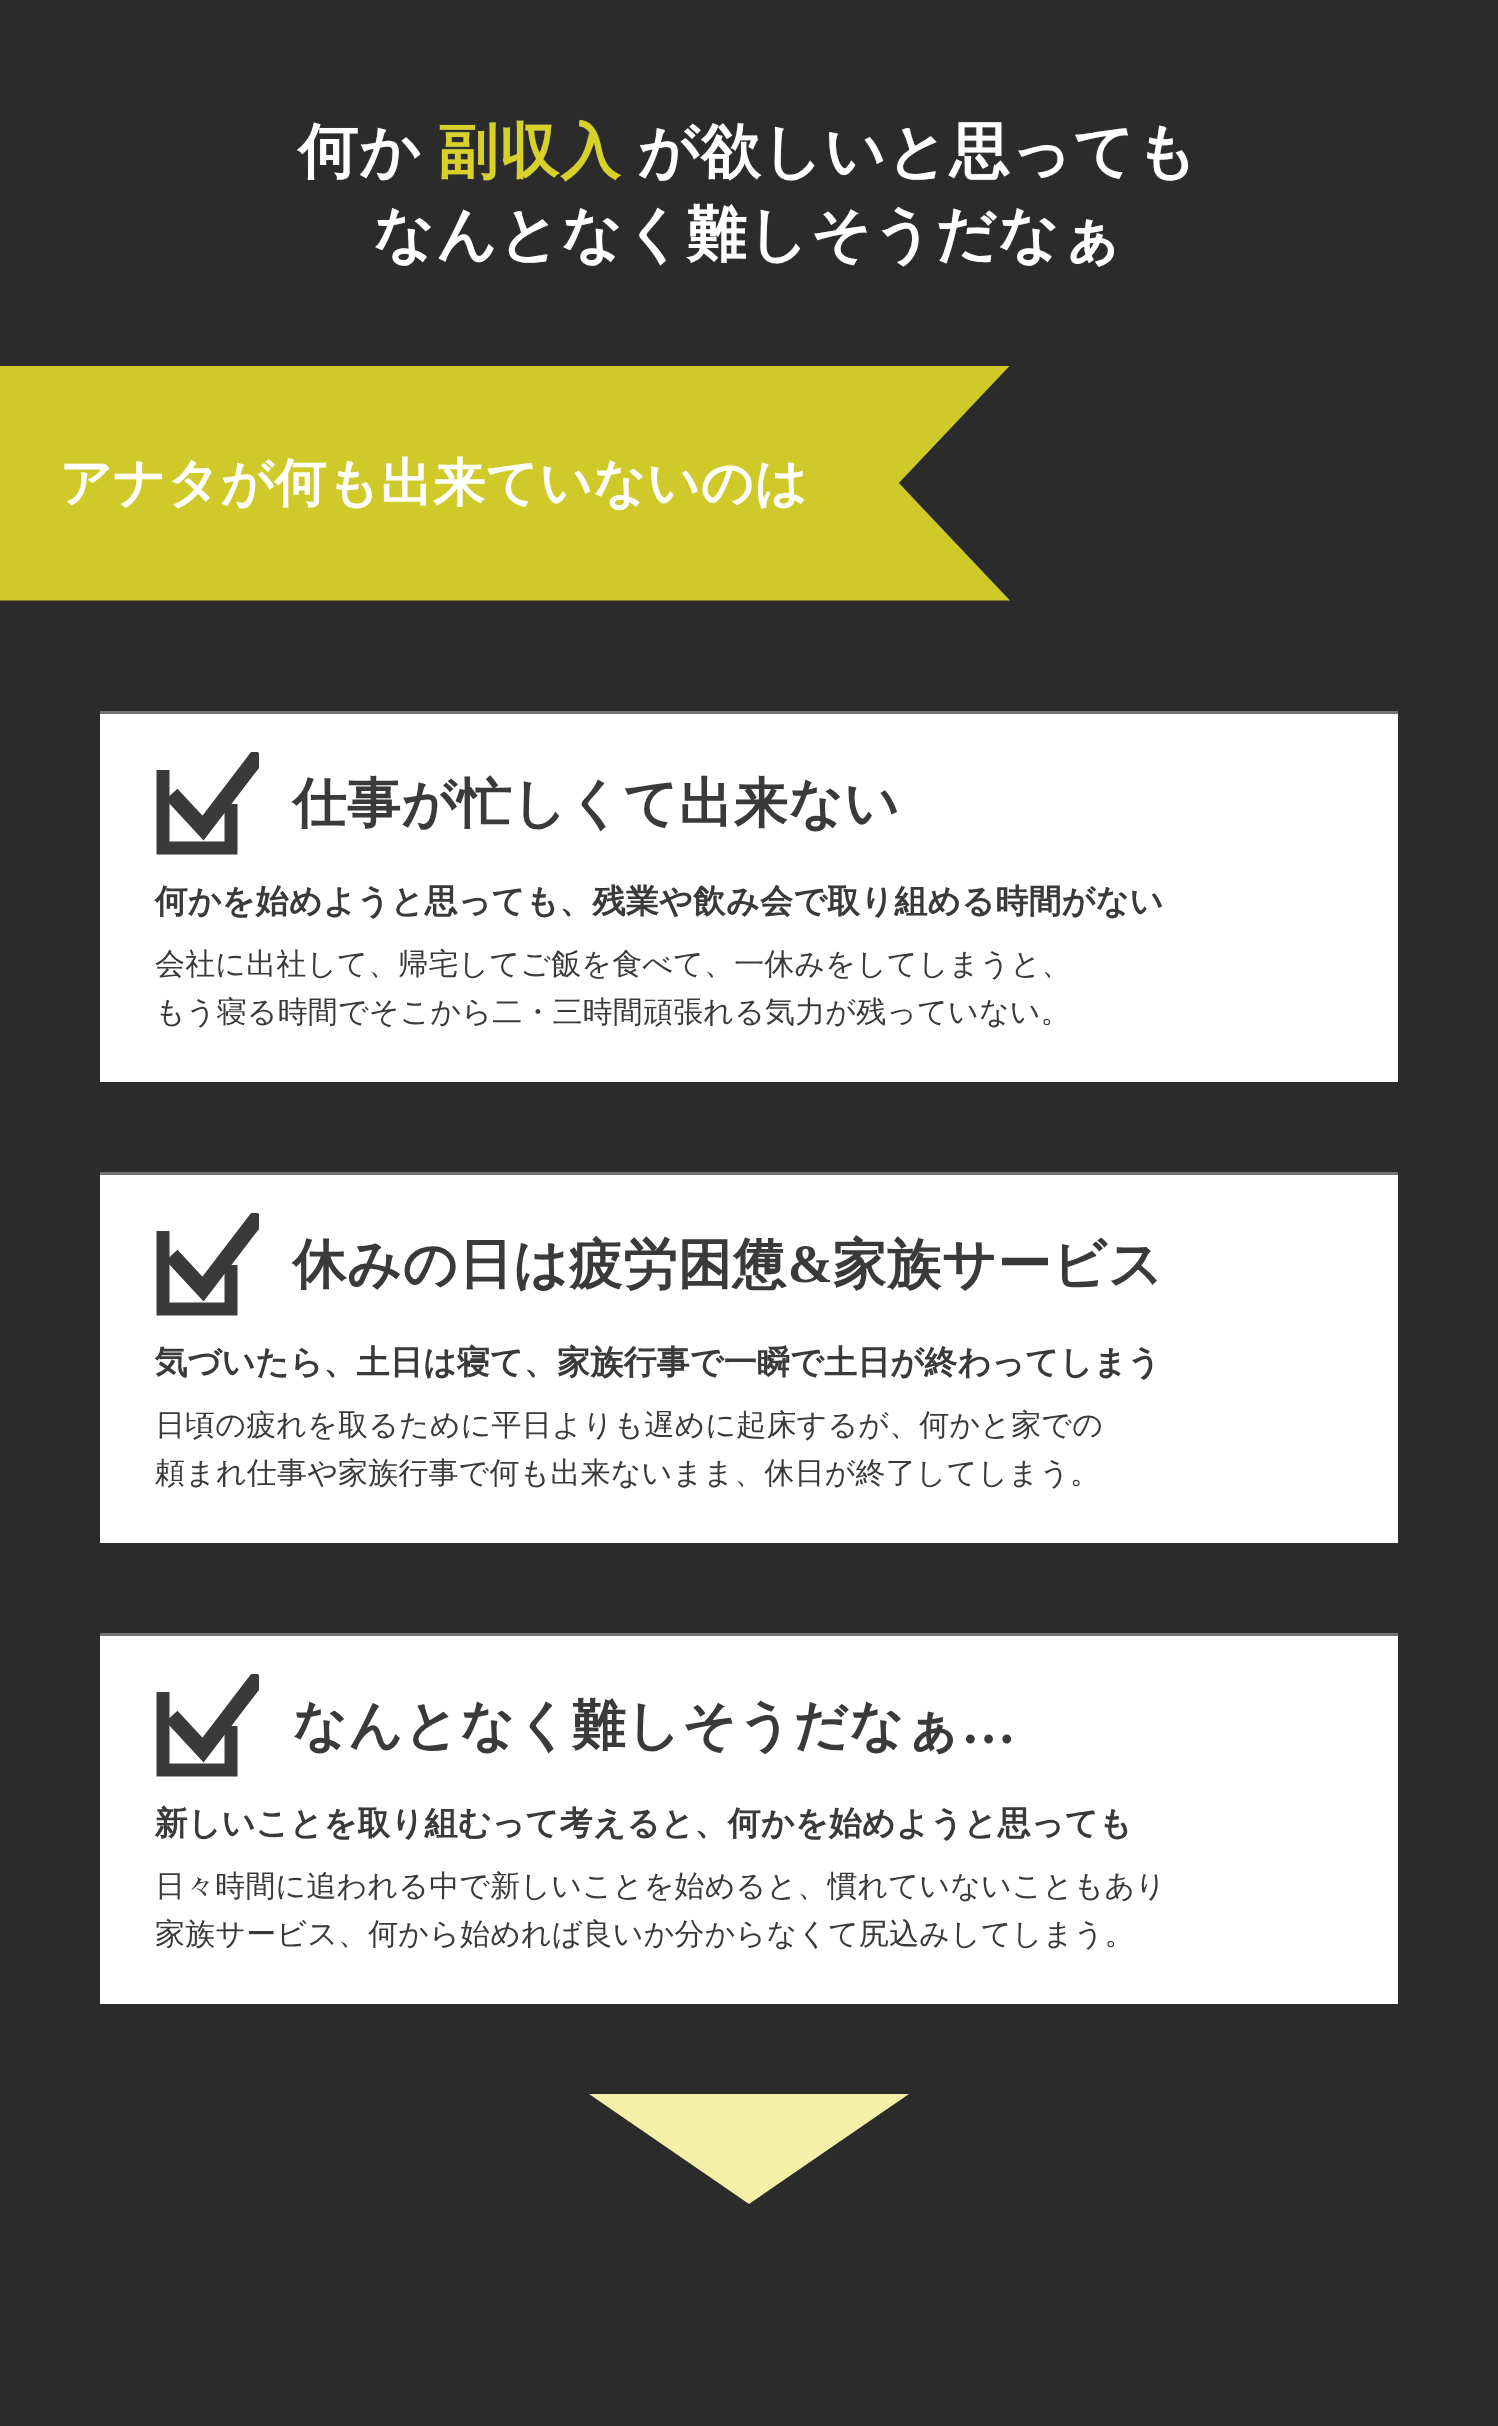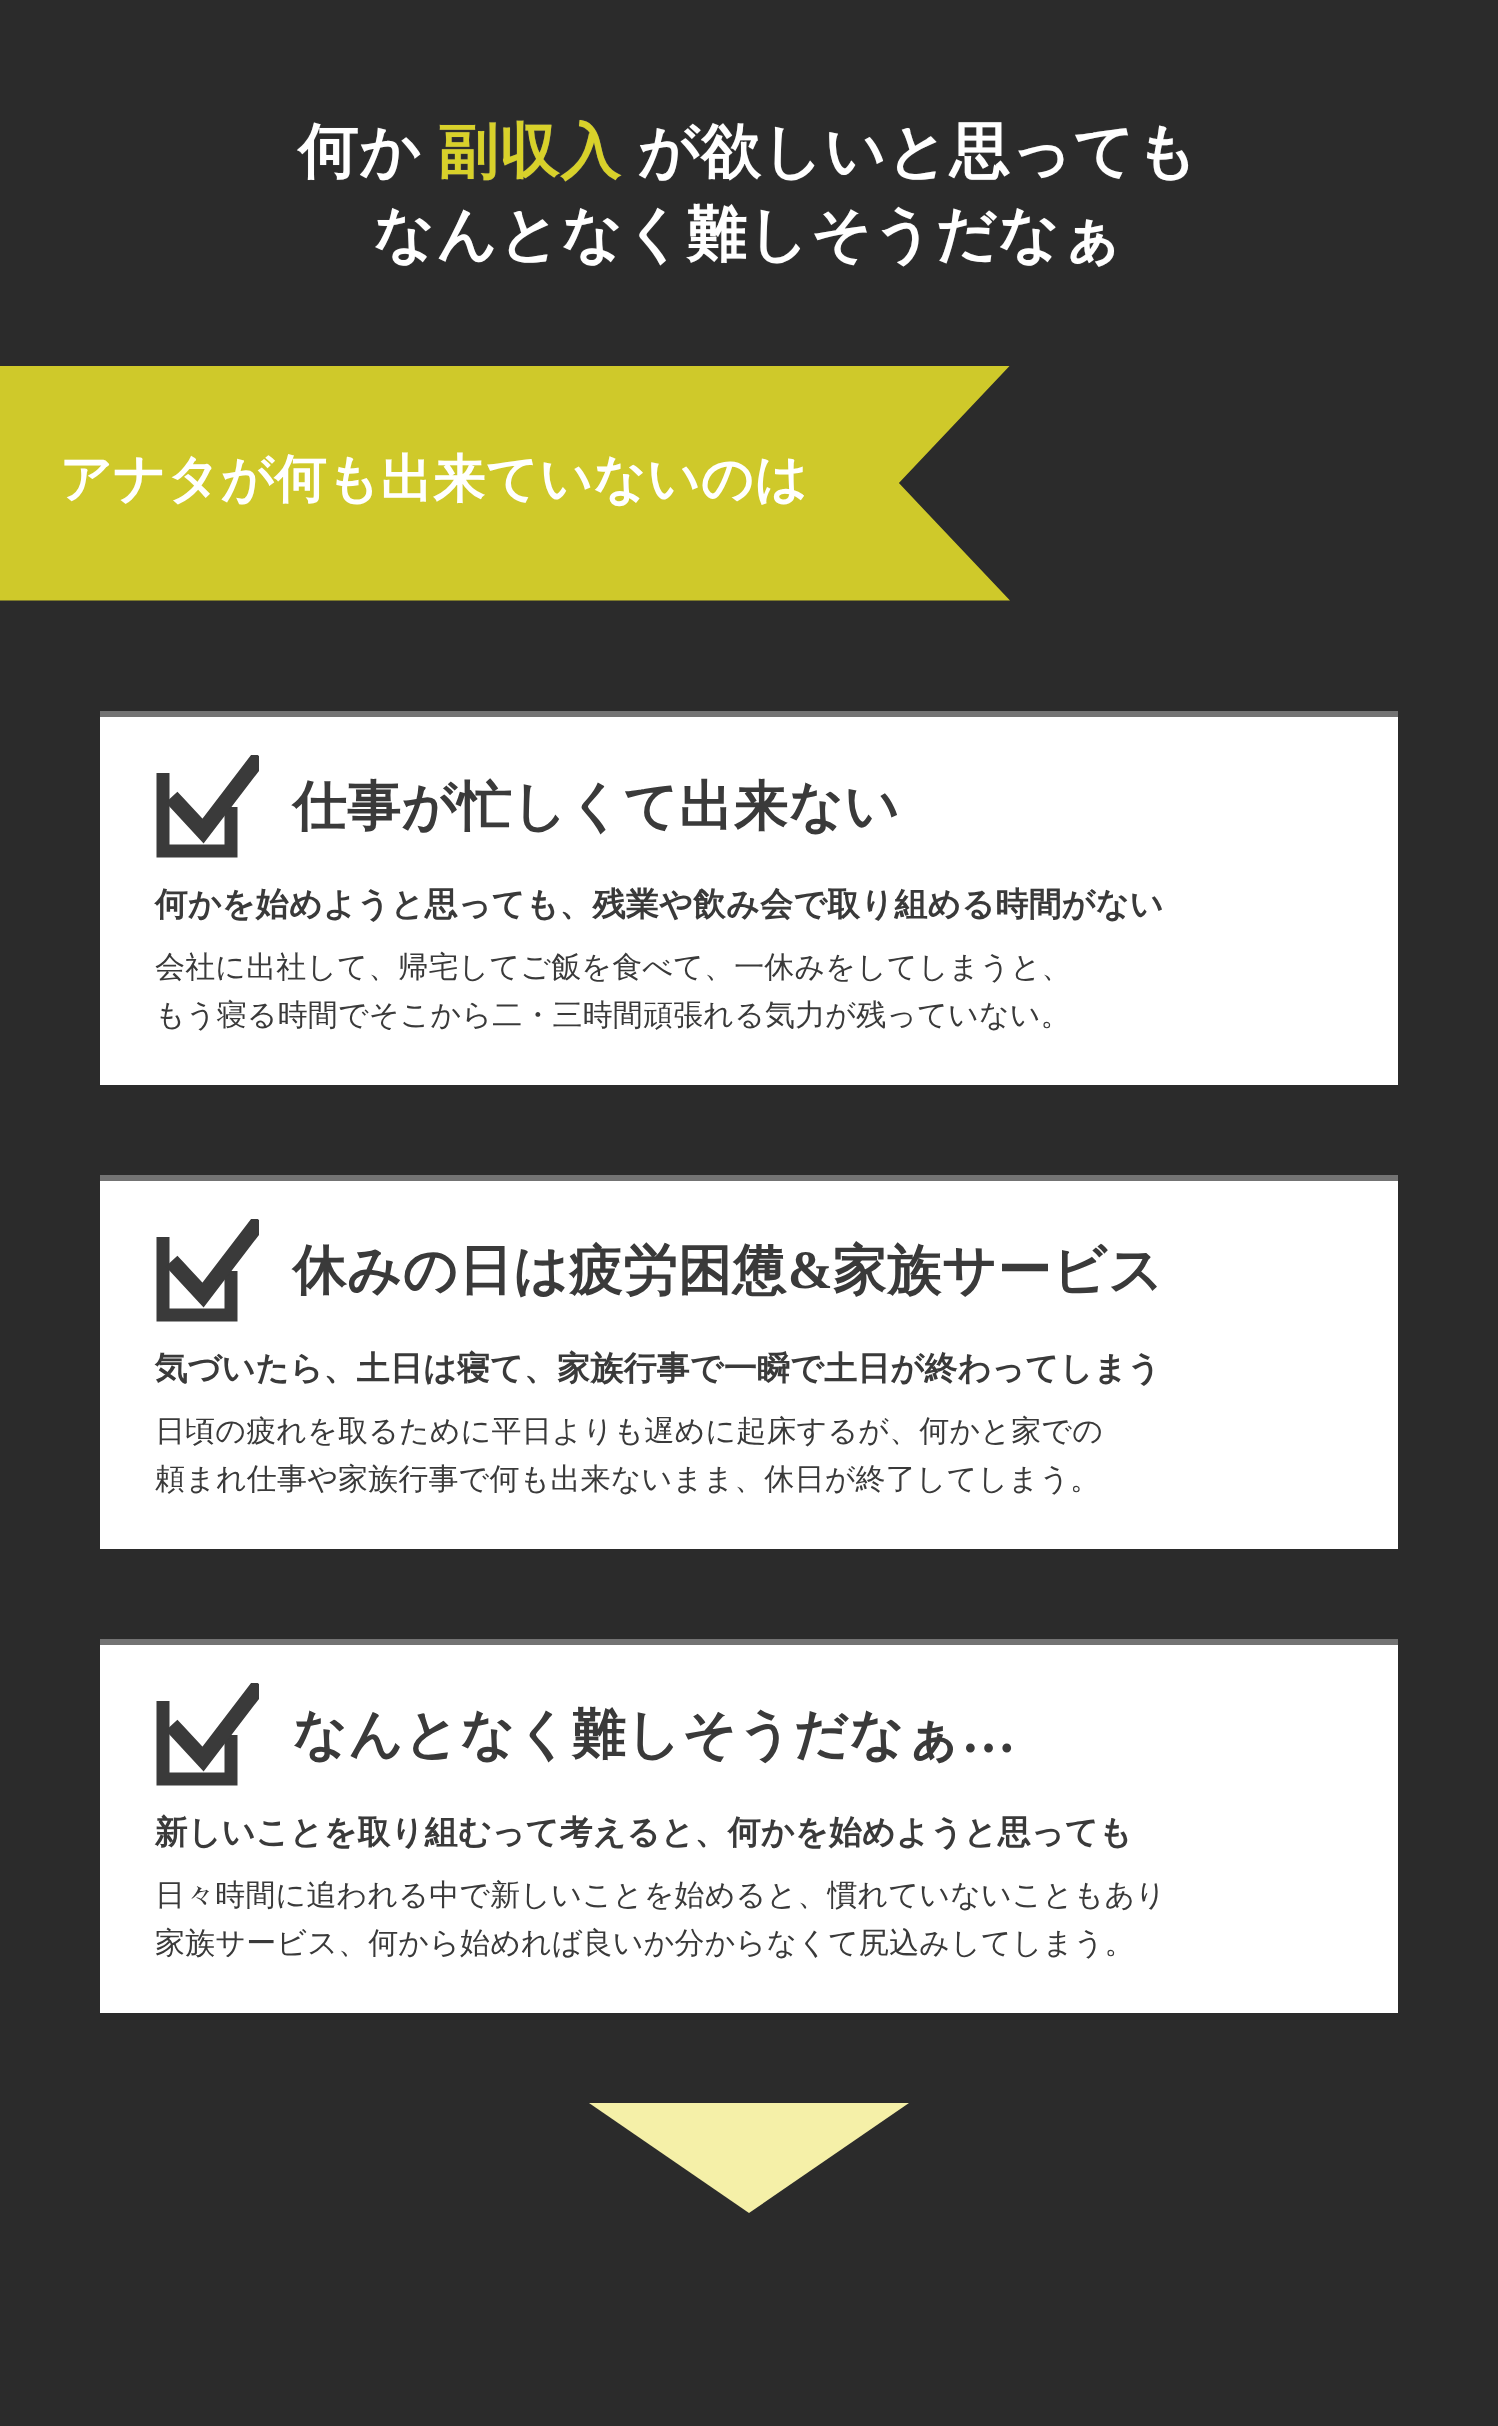--- a/index.html
+++ b/index.html
@@ -51,38 +51,38 @@
     background: #cfc92a;
     clip-path: polygon(0 0, 100% 0, 89% 50%, 100% 100%, 0 100%);
     display: flex;
     flex-direction: column;
     justify-content: center;
     box-sizing: border-box;
     padding-left: 60px;
   }
   .ribbon .rl {
     display: block;
-    font-family: Liberation Mono, monospace;
+    font-family: Liberation Serif, serif;
     font-weight: bold;
     font-size: 52px;
     line-height: 1.45;
     color: #ffffff;
     letter-spacing: 0.01em;
     white-space: nowrap;
   }
 
   
   .cards {
     margin-top: 110px;
     padding: 0 100px;
     box-sizing: border-box;
   }
   .card {
     background: #ffffff;
-    border-top: 6px solid #737373;
+    border-top: 3px solid #737373;
     margin-bottom: 90px;
     padding: 38px 55px 46px 55px;
     box-sizing: border-box;
     color: #3a3a3a;
   }
   .card-head {
     display: flex;
     align-items: center;
     gap: 34px;
     margin-bottom: 22px;

